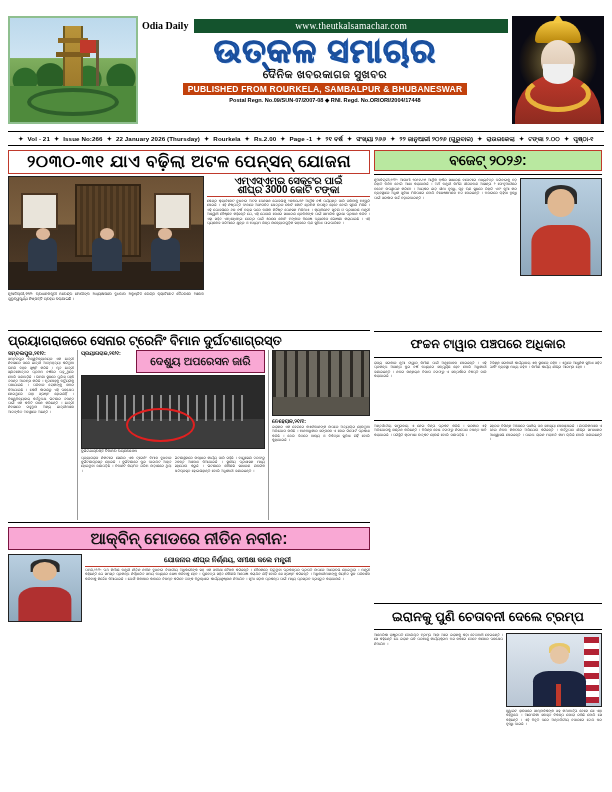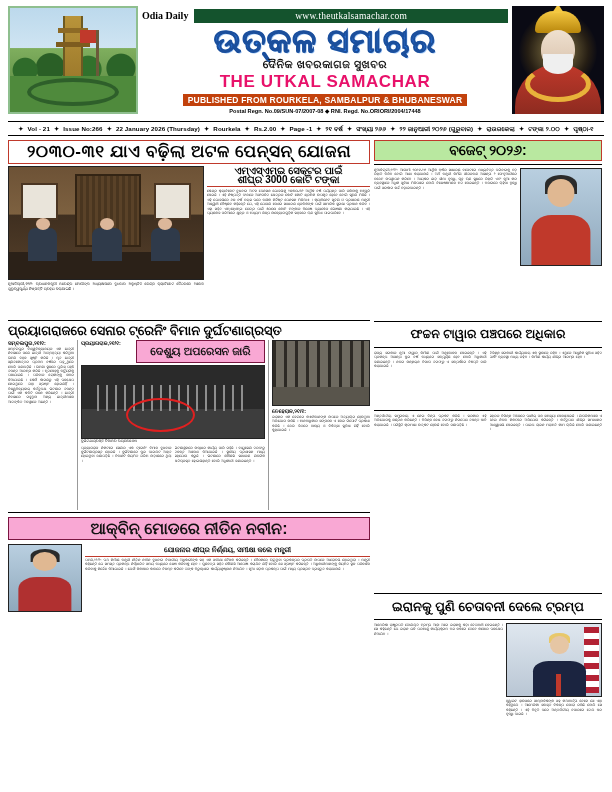--- a/index.html
+++ b/index.html
@@ -1,17 +1,17 @@
 <!DOCTYPE html>
 <html><head>
 <meta charset="utf-8">
 <style>
   html,body{margin:0;padding:0;background:#fff;}
   body{width:612px;height:792px;font-family:"Liberation Sans",sans-serif;color:#000;overflow:hidden;}
-  .page{width:612px;height:792px;position:relative;box-sizing:border-box;padding:6px 8px;}
+  .page{width:612px;height:792px;position:relative;box-sizing:border-box;padding:16px 8px;}
 
   
   .masthead{display:flex;align-items:flex-start;height:112px;}
   .mh-photo{width:130px;height:108px;border:2px solid #8fbf8f;box-sizing:border-box;position:relative;overflow:hidden;
     background:linear-gradient(#bcd9ec 0%,#cfe4f2 38%,#7fae5e 39%,#4e7d37 100%);}
   .mh-photo .tower{position:absolute;left:50%;top:8px;transform:translateX(-50%);width:16px;height:62px;
     background:linear-gradient(#b9943a,#9d7a2c);border-left:2px solid #6d5a22;border-right:2px solid #6d5a22;}
   .mh-photo .tower:before{content:"";position:absolute;left:-7px;top:12px;width:30px;height:5px;background:#8d6a25;}
   .mh-photo .tower:after{content:"";position:absolute;left:-9px;top:26px;width:34px;height:5px;background:#7d5c1f;}
   .mh-photo .flag{position:absolute;left:86px;top:22px;width:3px;height:46px;background:#6b5a3a;}
@@ -145,21 +145,20 @@
       <div class="ring"></div>
     </div>
 
     <div class="mh-center">
       <div class="mh-toprow">
         <span class="mh-odiadaily">Odia Daily</span>
         <span class="mh-url">www.theutkalsamachar.com</span>
       </div>
       <div class="mh-odia-title">ଉତ୍କଳ ସମାଚାର</div>
       <div class="mh-odia-sub">ଦୈନିକ ଖବରକାଗଜ ସୁଖବର</div>
-      <div class="mh-eng-title">THE UTKAL SAMACHAR</div>
       <div class="mh-published">PUBLISHED FROM ROURKELA,   SAMBALPUR &amp; BHUBANESWAR</div>
       <div class="mh-regn">Postal Regn. No.09/SUN-07/2007-08 ◆ RNI. Regd. No.ORIORI/2004/17448</div>
     </div>
 
     <div class="mh-sai">
       <div class="halo"></div>
       <div class="robe"></div>
       <div class="crown"></div>
       <div class="face"></div>
       <div class="beard"></div>

